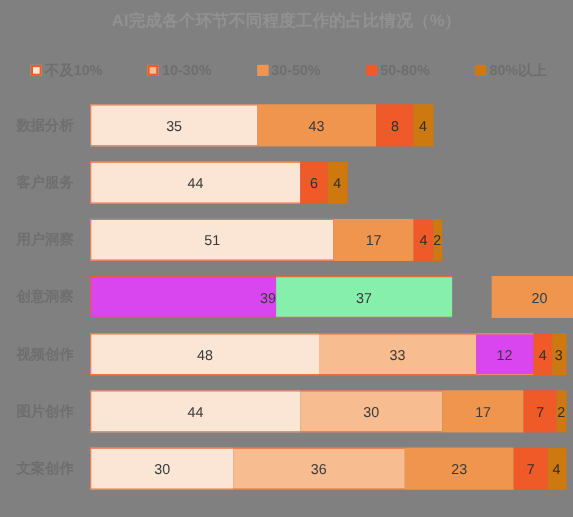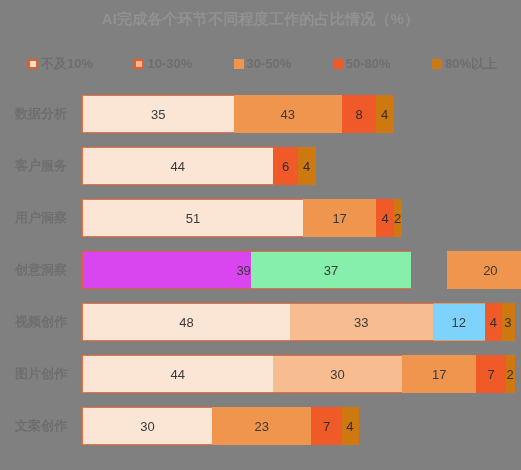--- a/index.html
+++ b/index.html
@@ -232,21 +232,21 @@
       </div>
       <div class="row">
         <div class="row-label">视频创作</div>
         <div class="bar-track">
           <div class="seg s0" style="flex: 0 0 48%; background: rgb(251, 230, 214);">
             <span>48</span>
           </div>
           <div class="seg s1" style="flex: 0 0 33%; background: rgb(247, 188, 144);">
             <span>33</span>
           </div>
-          <div class="seg s2" style="flex: 0 0 12%; background: #7dd3fc;">
+          <div class="seg s2" style="flex: 0 0 12%; background: #d946ef;">
             <span>12</span>
           </div>
           <div class="seg s3" style="flex: 0 0 4%; background: rgb(239, 90, 40);">
             <span>4</span>
           </div>
           <div class="seg s4" style="flex: 0 0 3%; background: rgb(206, 120, 16);">
             <span>3</span>
           </div>
         </div>
       </div>
@@ -269,20 +269,23 @@
             <span>2</span>
           </div>
         </div>
       </div>
       <div class="row">
         <div class="row-label">文案创作</div>
         <div class="bar-track">
           <div class="seg s0" style="flex: 0 0 30%; background: rgb(251, 230, 214);">
             <span>30</span>
           </div>
+          <div class="seg s1" style="flex: 0 0 36%; background: rgb(247, 188, 144);">
+            <span>36</span>
+          </div>
           <div class="seg s2" style="flex: 0 0 23%; background: rgb(240, 149, 77);">
             <span>23</span>
           </div>
           <div class="seg s3" style="flex: 0 0 7%; background: rgb(239, 90, 40);">
             <span>7</span>
           </div>
           <div class="seg s4" style="flex: 0 0 4%; background: rgb(206, 120, 16);">
             <span>4</span>
           </div>
         </div>

